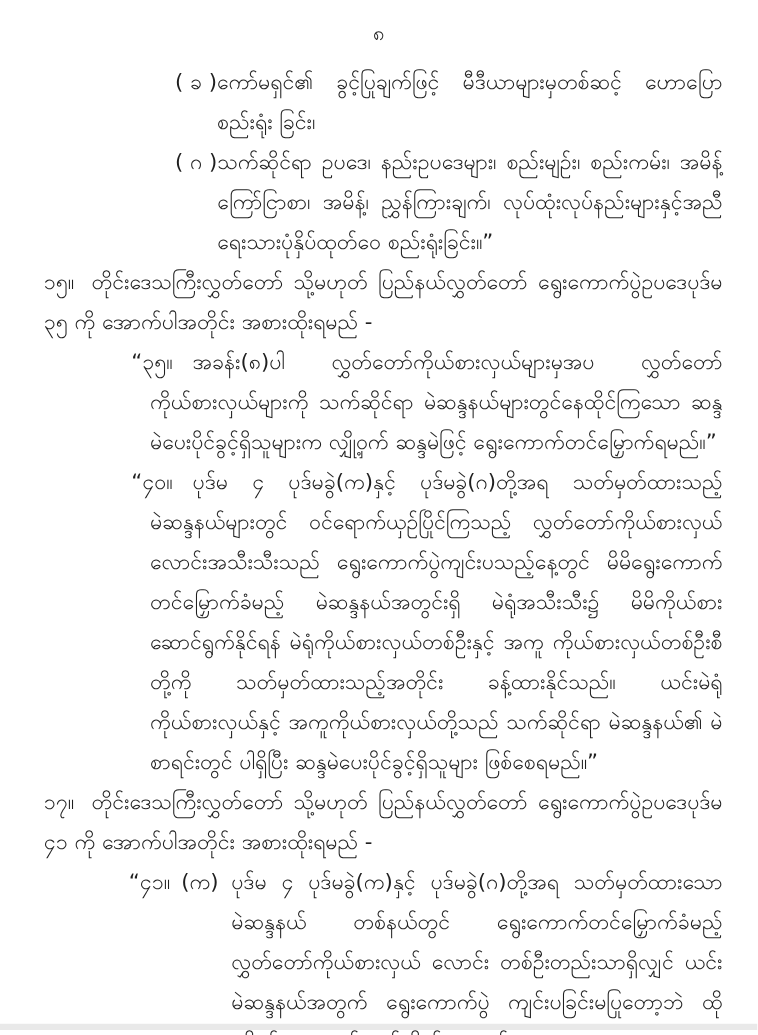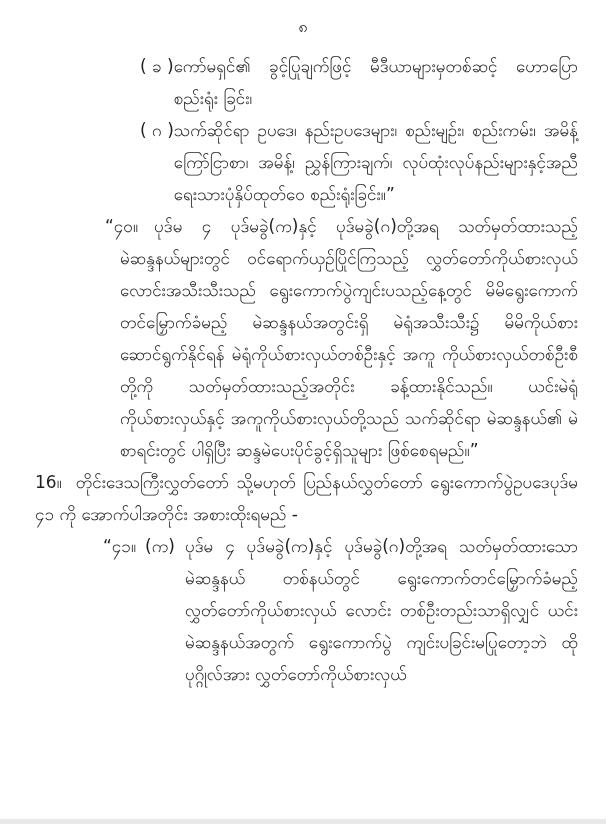--- a/index.html
+++ b/index.html
@@ -81,29 +81,35 @@
   <div class="subitem">
     <span class="si-marker">( ခ )</span>
     <span class="si-text">ကော်မရှင်၏ ခွင့်ပြုချက်ဖြင့် မီဒီယာများမှတစ်ဆင့် ဟောပြောစည်းရုံး ခြင်း၊</span>
   </div>
 
   <div class="subitem">
     <span class="si-marker">( ဂ )</span>
     <span class="si-text">သက်ဆိုင်ရာ ဥပဒေ၊ နည်းဥပဒေများ၊ စည်းမျဉ်း၊ စည်းကမ်း၊ အမိန့် ကြော်ငြာစာ၊ အမိန့်၊ ညွှန်ကြားချက်၊ လုပ်ထုံးလုပ်နည်းများနှင့်အညီ ရေးသားပုံနှိပ်ထုတ်ဝေ စည်းရုံးခြင်း။”</span>
   </div>
 
+  <div class="para">
+    <span class="pnum">၁၅။</span><span>တိုင်းဒေသကြီးလွှတ်တော် သို့မဟုတ် ပြည်နယ်လွှတ်တော် ရွေးကောက်ပွဲဥပဒေပုဒ်မ ၃၅ ကို အောက်ပါအတိုင်း အစားထိုးရမည် -</span>
+  </div>
 
+  <div class="quote">
+    <span class="qnum">“၃၅။</span><span>အခန်း(၈)ပါ လွှတ်တော်ကိုယ်စားလှယ်များမှအပ လွှတ်တော်ကိုယ်စားလှယ်များကို သက်ဆိုင်ရာ မဲဆန္ဒနယ်များတွင်နေထိုင်ကြသော ဆန္ဒမဲပေးပိုင်ခွင့်ရှိသူများက လျှို့ဝှက် ဆန္ဒမဲဖြင့် ရွေးကောက်တင်မြှောက်ရမည်။”</span>
+  </div>
 
 
   <div class="quote">
     <span class="qnum">“၄၀။</span><span>ပုဒ်မ ၄ ပုဒ်မခွဲ(က)နှင့် ပုဒ်မခွဲ(ဂ)တို့အရ သတ်မှတ်ထားသည့် မဲဆန္ဒနယ်များတွင် ဝင်ရောက်ယှဉ်ပြိုင်ကြသည့် လွှတ်တော်ကိုယ်စားလှယ်လောင်းအသီးသီးသည် ရွေးကောက်ပွဲကျင်းပသည့်နေ့တွင် မိမိရွေးကောက်တင်မြှောက်ခံမည့် မဲဆန္ဒနယ်အတွင်းရှိ မဲရုံအသီးသီး၌ မိမိကိုယ်စားဆောင်ရွက်နိုင်ရန် မဲရုံကိုယ်စားလှယ်တစ်ဦးနှင့် အကူ ကိုယ်စားလှယ်တစ်ဦးစီတို့ကို သတ်မှတ်ထားသည့်အတိုင်း ခန့်ထားနိုင်သည်။ ယင်းမဲရုံ ကိုယ်စားလှယ်နှင့် အကူကိုယ်စားလှယ်တို့သည် သက်ဆိုင်ရာ မဲဆန္ဒနယ်၏ မဲစာရင်းတွင် ပါရှိပြီး ဆန္ဒမဲပေးပိုင်ခွင့်ရှိသူများ ဖြစ်စေရမည်။”</span>
   </div>
 
   <div class="para">
-    <span class="pnum">16။</span><span>တိုင်းဒေသကြီးလွှတ်တော် သို့မဟုတ် ပြည်နယ်လွှတ်တော် ရွေးကောက်ပွဲဥပဒေပုဒ်မ ၄၁ ကို အောက်ပါအတိုင်း အစားထိုးရမည် -</span>
+    <span class="pnum">၁၇။</span><span>တိုင်းဒေသကြီးလွှတ်တော် သို့မဟုတ် ပြည်နယ်လွှတ်တော် ရွေးကောက်ပွဲဥပဒေပုဒ်မ ၄၁ ကို အောက်ပါအတိုင်း အစားထိုးရမည် -</span>
   </div>
 
   <div class="quote-nested">
     <span class="qn-num">“၄၁။</span>
     <span class="qn-marker">(က)</span>
     <span class="qn-text">ပုဒ်မ ၄ ပုဒ်မခွဲ(က)နှင့် ပုဒ်မခွဲ(ဂ)တို့အရ သတ်မှတ်ထားသော မဲဆန္ဒနယ် တစ်နယ်တွင် ရွေးကောက်တင်မြှောက်ခံမည့် လွှတ်တော်ကိုယ်စားလှယ် လောင်း တစ်ဦးတည်းသာရှိလျှင် ယင်းမဲဆန္ဒနယ်အတွက် ရွေးကောက်ပွဲ ကျင်းပခြင်းမပြုတော့ဘဲ ထိုပုဂ္ဂိုလ်အား လွှတ်တော်ကိုယ်စားလှယ်</span>
   </div>
 
 </div>
 

